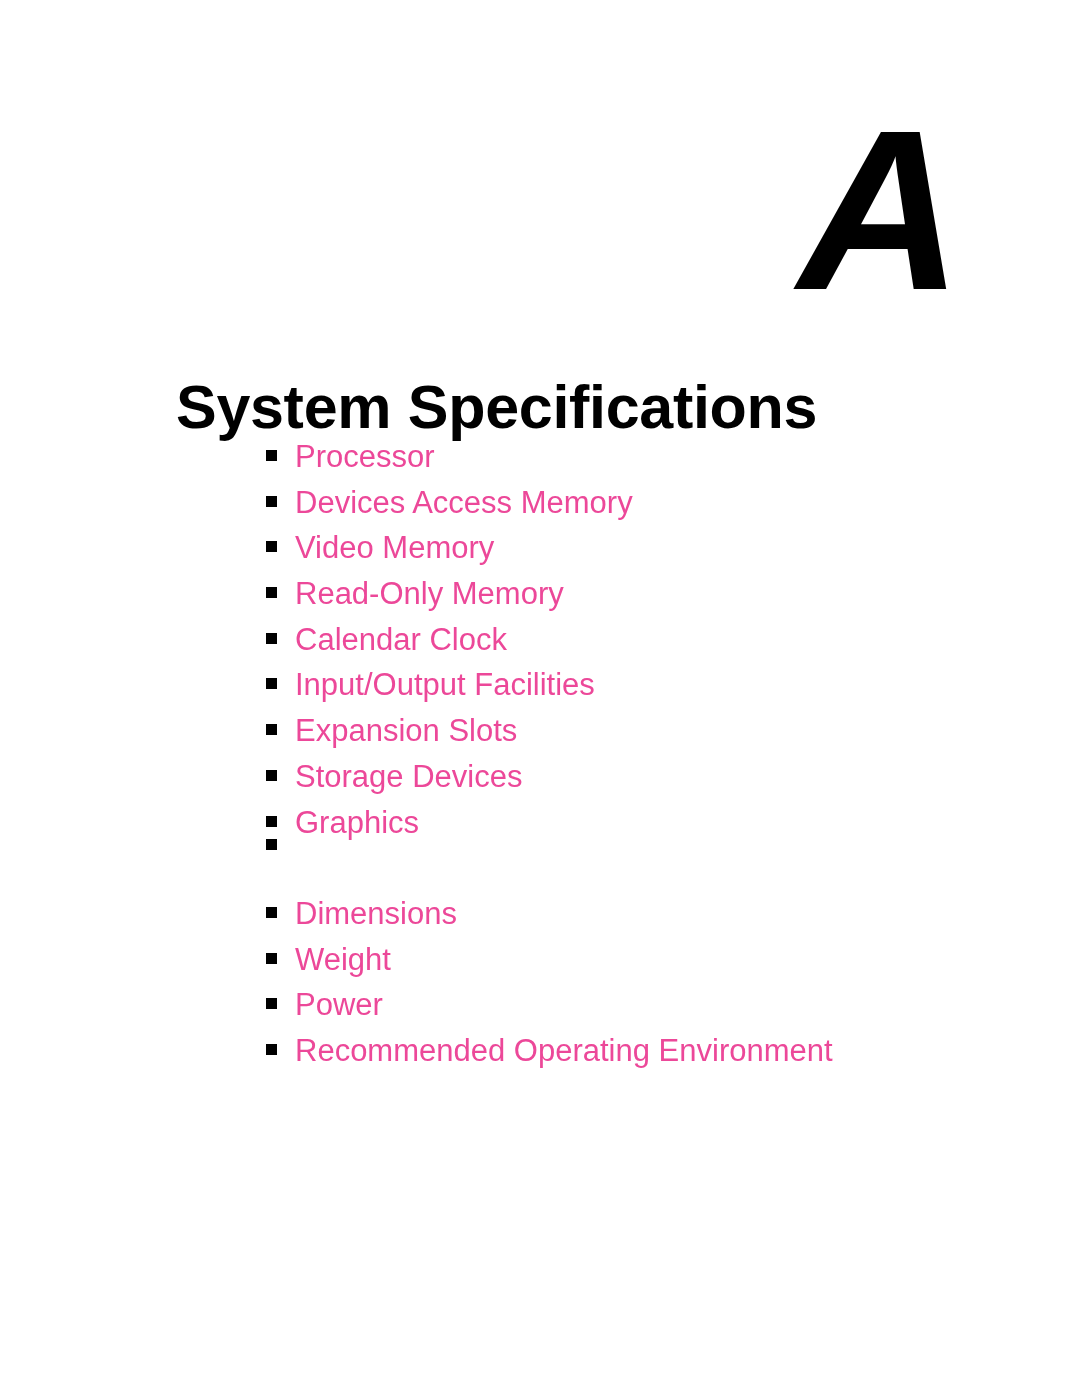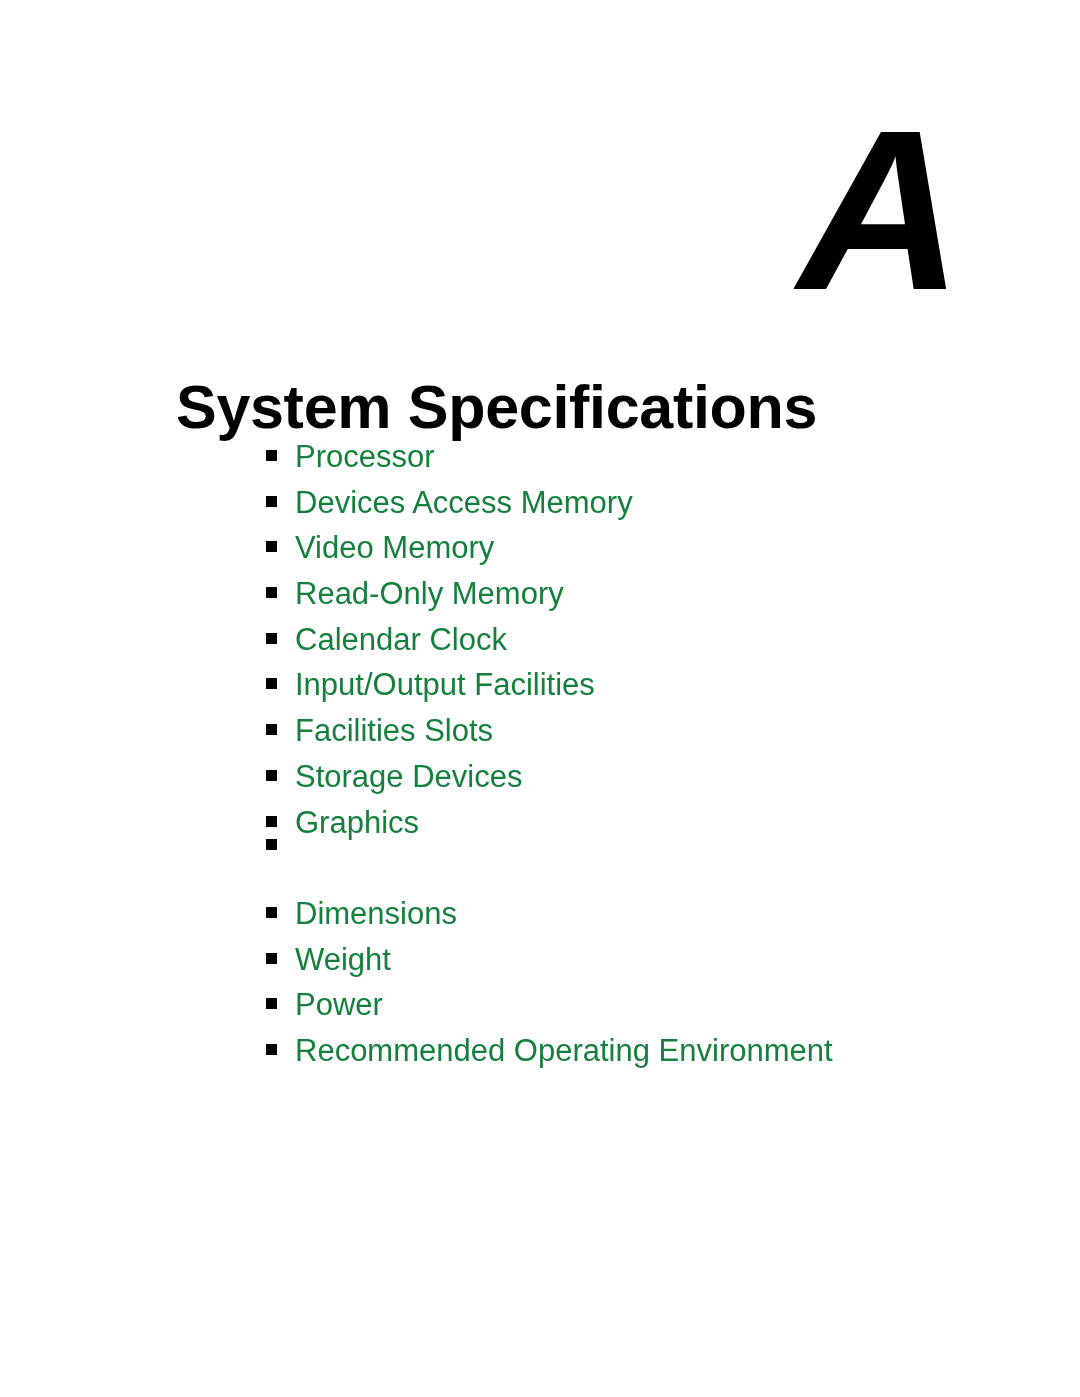--- a/index.html
+++ b/index.html
@@ -62,21 +62,21 @@
     list-style: none;
   }
 
   .toc-item {
     display: flex;
     align-items: baseline;
     height: 45.7px;
     font-size: 31px;
     line-height: 45.7px;
     font-weight: normal;
-    color: #15803d;
+    color: #ec4899;
     white-space: nowrap;
   }
 
   .toc-bullet {
     display: inline-block;
     width: 11px;
     height: 11px;
     background: #000000;
     flex: 0 0 auto;
     position: relative;
@@ -118,21 +118,21 @@
       <li class="toc-item">
         <span class="toc-bullet"></span>
         <span class="toc-label">Calendar Clock</span>
       </li>
       <li class="toc-item">
         <span class="toc-bullet"></span>
         <span class="toc-label">Input/Output Facilities</span>
       </li>
       <li class="toc-item">
         <span class="toc-bullet"></span>
-        <span class="toc-label">Facilities Slots</span>
+        <span class="toc-label">Expansion Slots</span>
       </li>
       <li class="toc-item">
         <span class="toc-bullet"></span>
         <span class="toc-label">Storage Devices</span>
       </li>
       <li class="toc-item">
         <span class="toc-bullet"></span>
         <span class="toc-label">Graphics</span>
       </li>
       <li class="toc-item">

